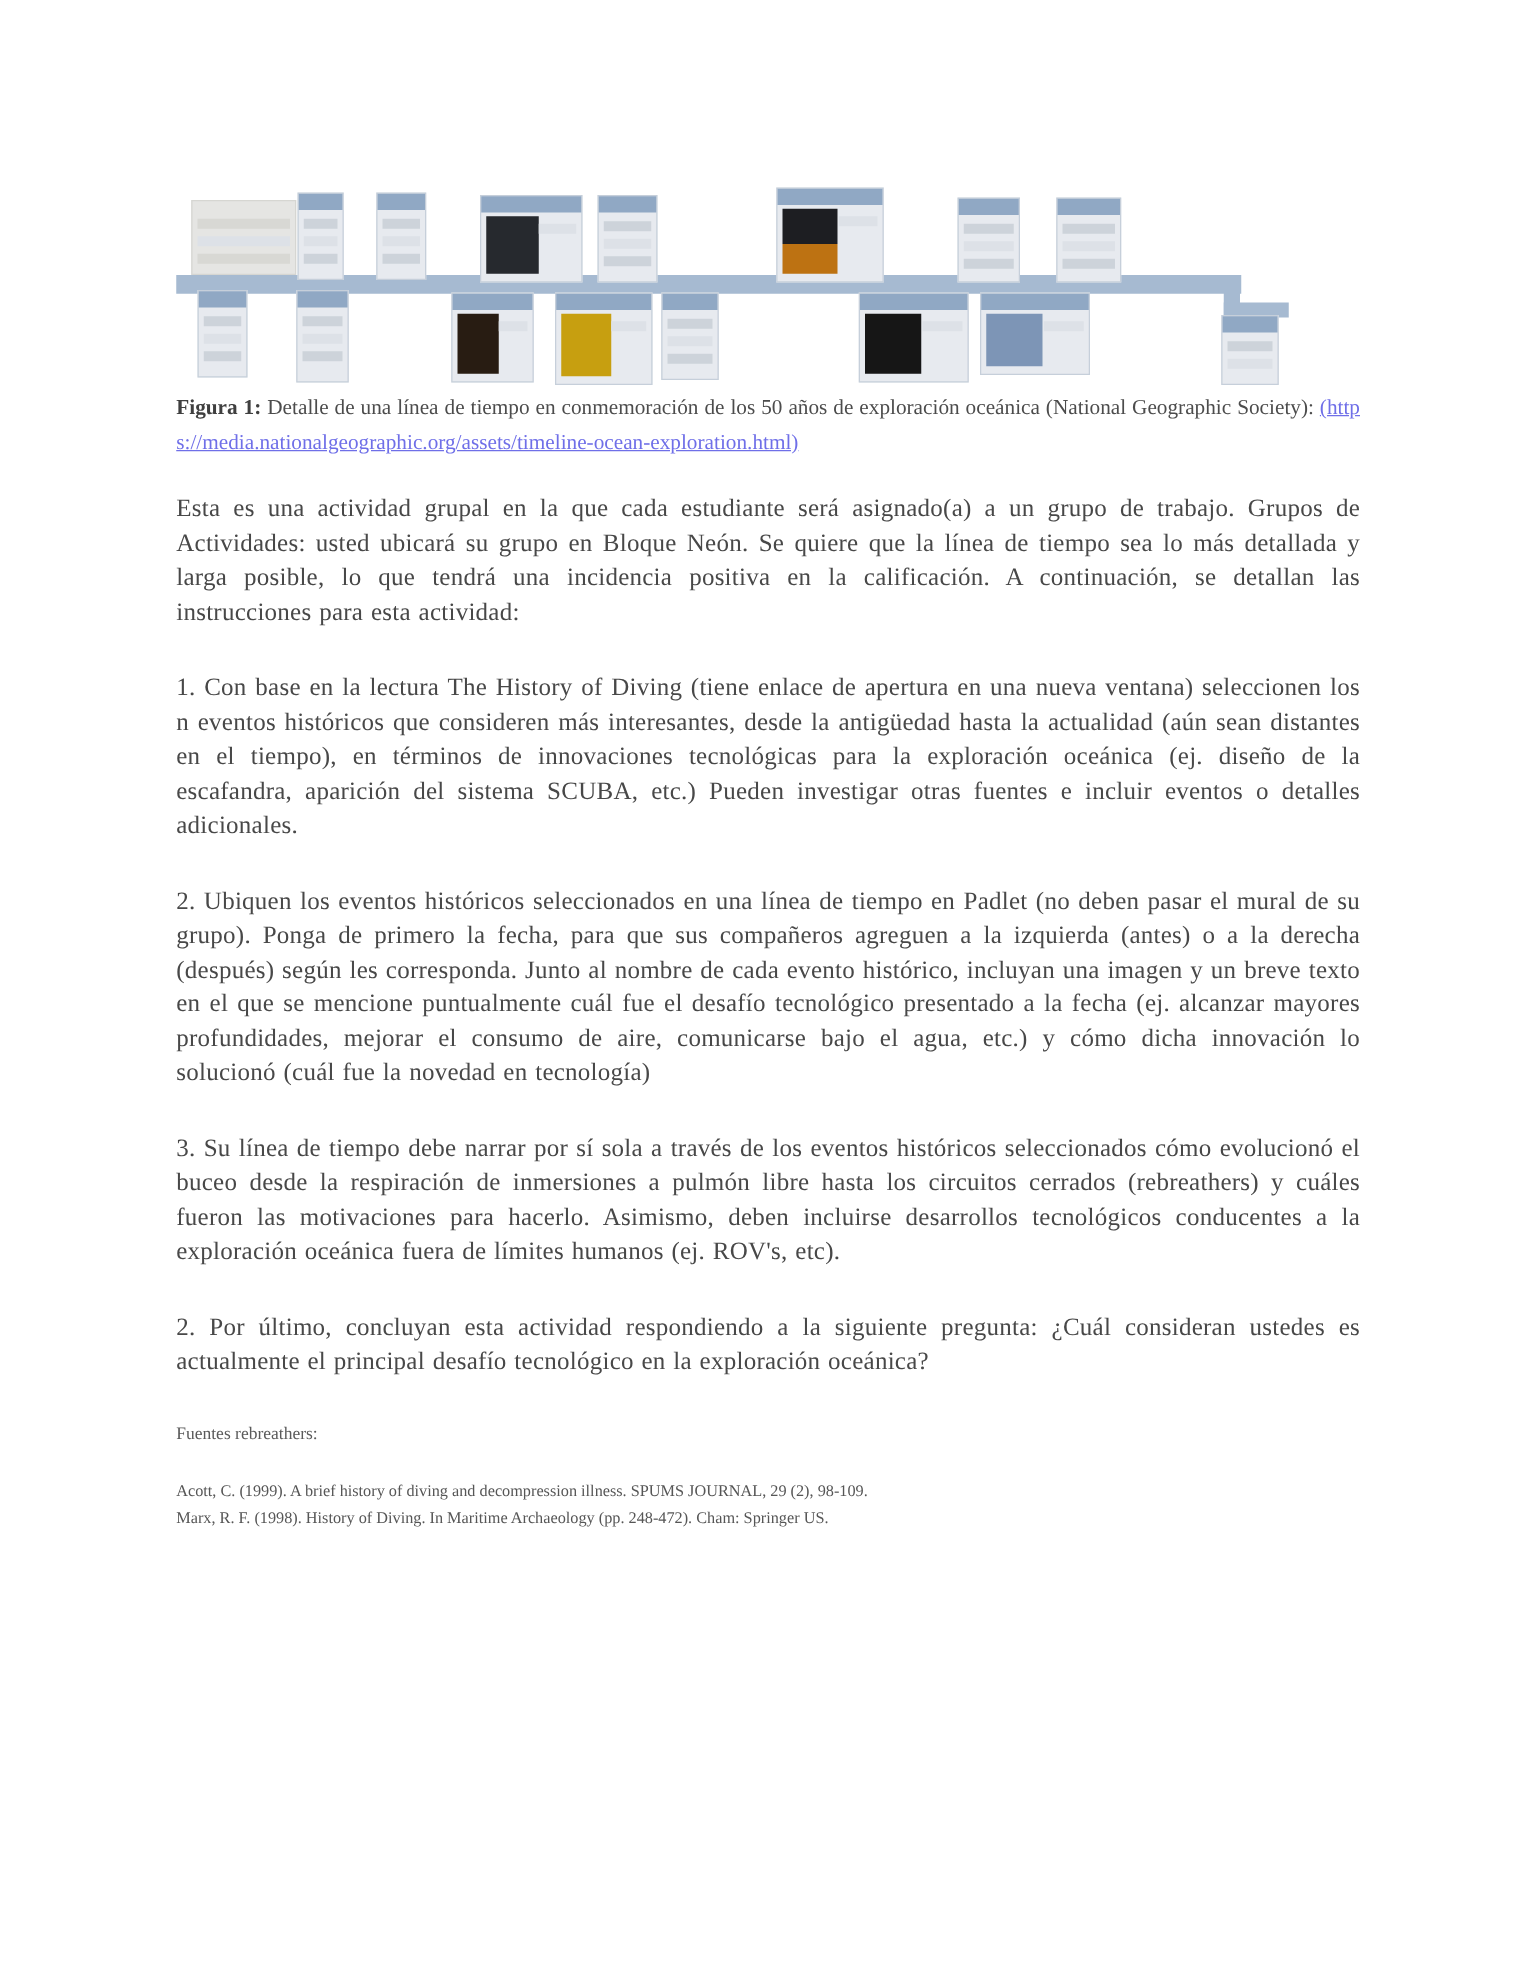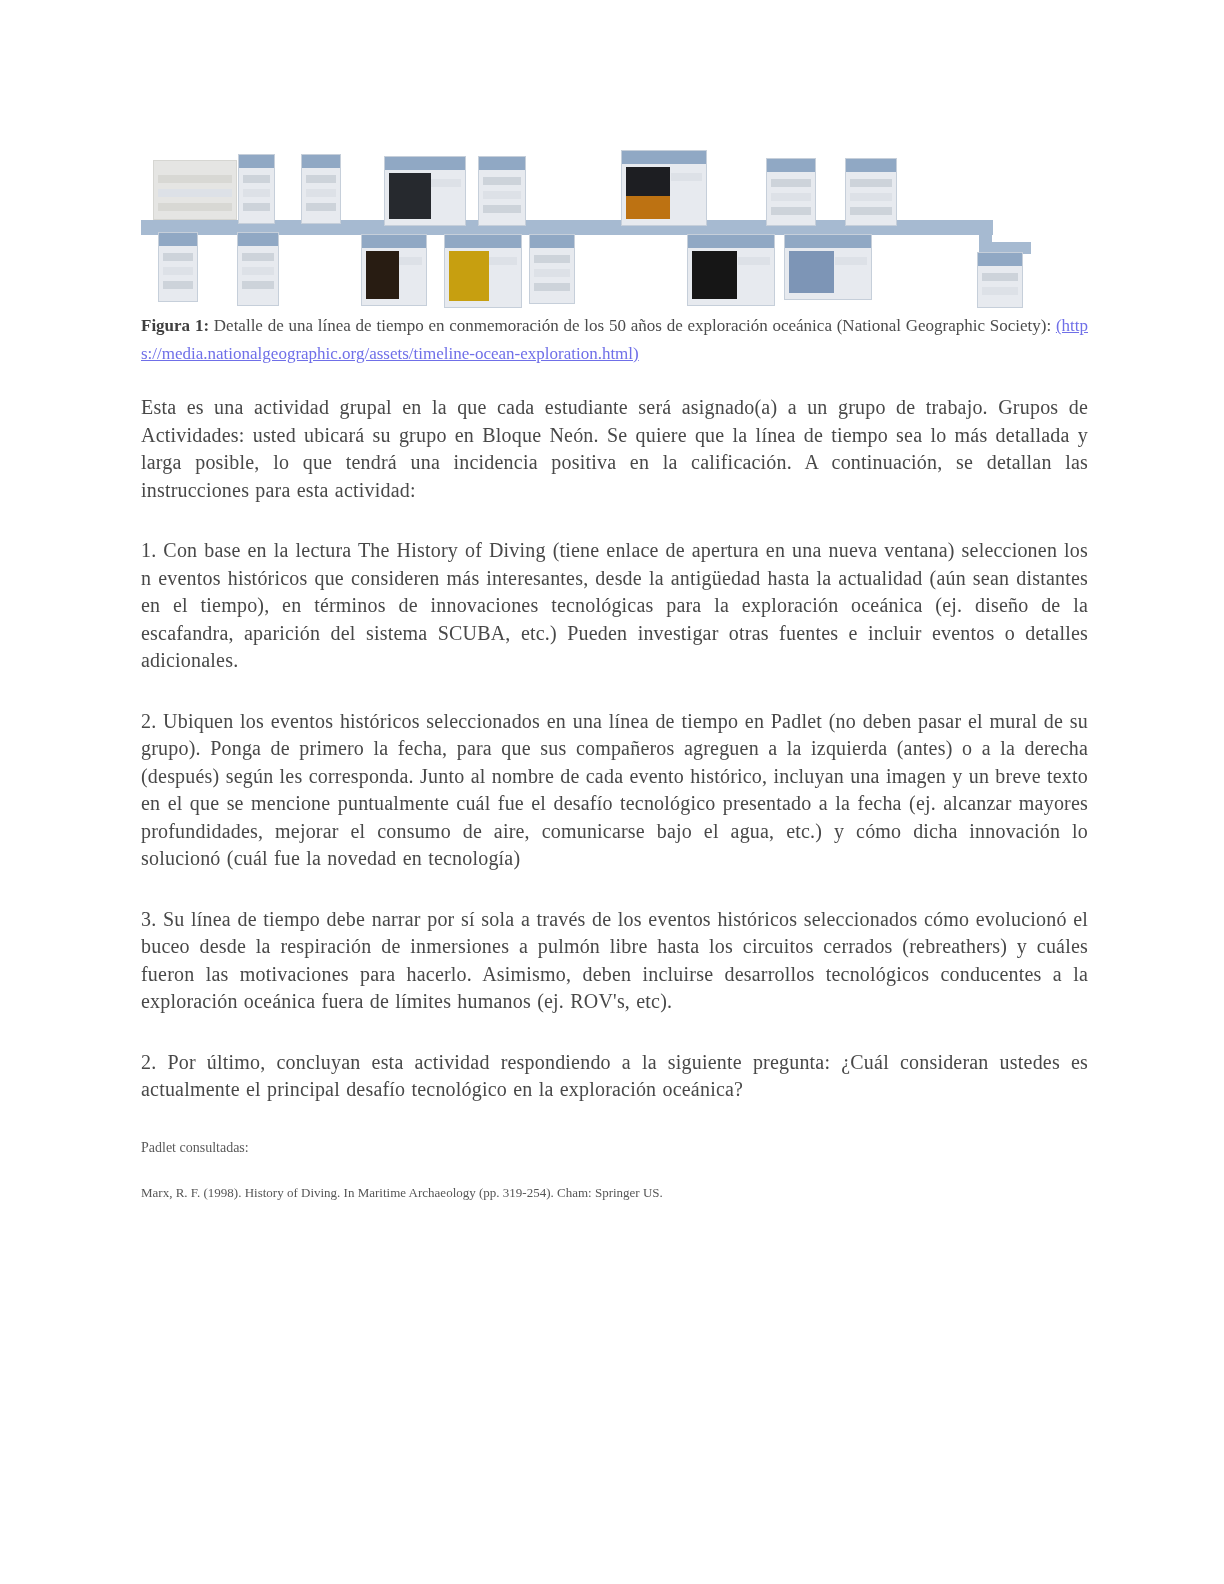--- a/index.html
+++ b/index.html
@@ -131,19 +131,20 @@
       </div>
 
     <p class="caption"><b>Figura 1:</b><span> Detalle de una línea de tiempo en conmemoración de los 50 años de exploración oceánica (National Geographic Society): </span><a class="doclink" href="#">(https://media.nationalgeographic.org/assets/timeline-ocean-exploration.html)</a></p>
 
     <p class="body mt-intro">Esta es una actividad grupal en la que cada estudiante será asignado(a) a un grupo de trabajo. Grupos de Actividades: usted ubicará su grupo en Bloque Neón. Se quiere que la línea de tiempo sea lo más detallada y larga posible, lo que tendrá una incidencia positiva en la calificación. A continuación, se detallan las instrucciones para esta actividad:</p>
     <p class="body mt-item">1. Con base en la lectura The History of Diving (tiene enlace de apertura en una nueva ventana) seleccionen los n eventos históricos que consideren más interesantes, desde la antigüedad hasta la actualidad (aún sean distantes en el tiempo), en términos de innovaciones tecnológicas para la exploración oceánica (ej. diseño de la escafandra, aparición del sistema SCUBA, etc.) Pueden investigar otras fuentes e incluir eventos o detalles adicionales.</p>
     <p class="body mt-item">2. Ubiquen los eventos históricos seleccionados en una línea de tiempo en Padlet (no deben pasar el mural de su grupo). Ponga de primero la fecha, para que sus compañeros agreguen a la izquierda (antes) o a la derecha (después) según les corresponda. Junto al nombre de cada evento histórico, incluyan una imagen y un breve texto en el que se mencione puntualmente cuál fue el desafío tecnológico presentado a la fecha (ej. alcanzar mayores profundidades, mejorar el consumo de aire, comunicarse bajo el agua, etc.) y cómo dicha innovación lo solucionó (cuál fue la novedad en tecnología)</p>
     <p class="body mt-item">3. Su línea de tiempo debe narrar por sí sola a través de los eventos históricos seleccionados cómo evolucionó el buceo desde la respiración de inmersiones a pulmón libre hasta los circuitos cerrados (rebreathers) y cuáles fueron las motivaciones para hacerlo. Asimismo, deben incluirse desarrollos tecnológicos conducentes a la exploración oceánica fuera de límites humanos (ej. ROV's, etc).</p>
     <p class="body mt-item">2. Por último, concluyan esta actividad respondiendo a la siguiente pregunta: ¿Cuál consideran ustedes es actualmente el principal desafío tecnológico en la exploración oceánica?</p>
 
-    <p class="sources-heading">Padlet consultadas:</p>
+    <p class="sources-heading">Fuentes rebreathers:</p>
     <div class="refs">
-      <p class="ref">Marx, R. F. (1998). History of Diving. In Maritime Archaeology (pp. 319-254). Cham: Springer US.</p>
+      <p class="ref">Acott, C. (1999). A brief history of diving and decompression illness. SPUMS JOURNAL, 29 (2), 98-109.</p>
+      <p class="ref">Marx, R. F. (1998). History of Diving. In Maritime Archaeology (pp. 248-472). Cham: Springer US.</p>
     </div>
 
   </div>
 </div>
 
 </body></html>

